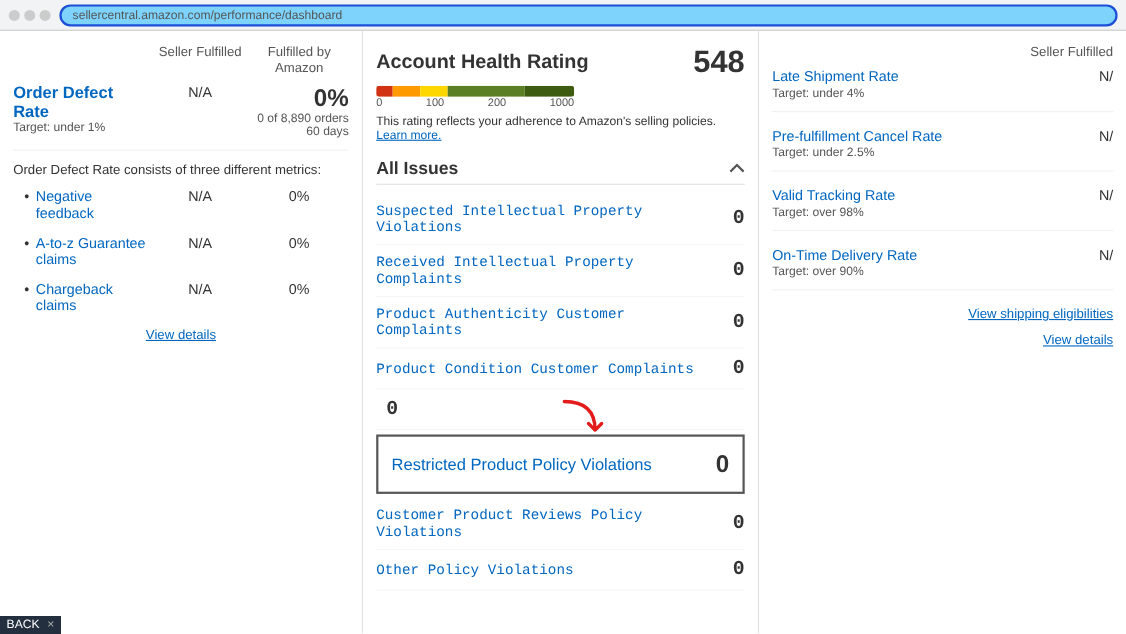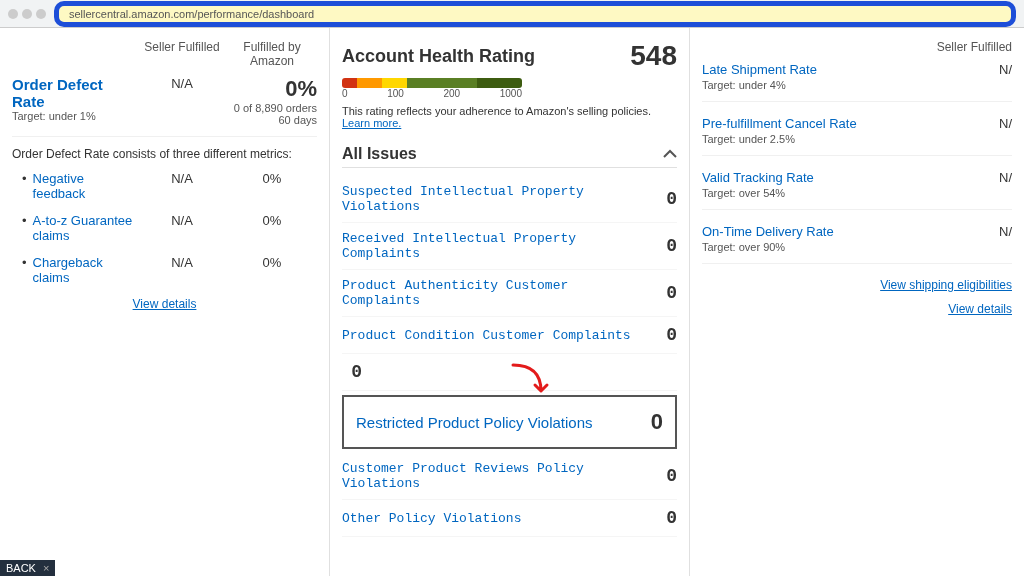--- a/index.html
+++ b/index.html
@@ -25,22 +25,22 @@
     }
     .browser-dots {
       display: flex; gap: 4px;
     }
     .dot {
       width: 10px; height: 10px; border-radius: 50%;
       background: #ccc;
     }
     .url-bar {
       flex: 1;
-      background: #fef9c3;
-      border: 5px solid #1d4ed8;
+      background: #7dd3fc;
+      border: 2px solid #1d4ed8;
       border-radius: 10px;
       padding: 2px 10px;
       font-size: 11px;
       color: #555;
     }
 
     .page-layout {
       display: flex;
       height: calc(576px - 28px);
     }
@@ -457,21 +457,21 @@
       <div class="right-metric-info">
         <div class="right-metric-name">Pre-fulfillment Cancel Rate</div>
         <div class="right-metric-target">Target: under 2.5%</div>
       </div>
       <div class="right-metric-val">N/</div>
     </div>
 
     <div class="right-metric">
       <div class="right-metric-info">
         <div class="right-metric-name">Valid Tracking Rate</div>
-        <div class="right-metric-target">Target: over 54%</div>
+        <div class="right-metric-target">Target: over 98%</div>
       </div>
       <div class="right-metric-val">N/</div>
     </div>
 
     <div class="right-metric">
       <div class="right-metric-info">
         <div class="right-metric-name">On-Time Delivery Rate</div>
         <div class="right-metric-target">Target: over 90%</div>
       </div>
       <div class="right-metric-val">N/</div>

